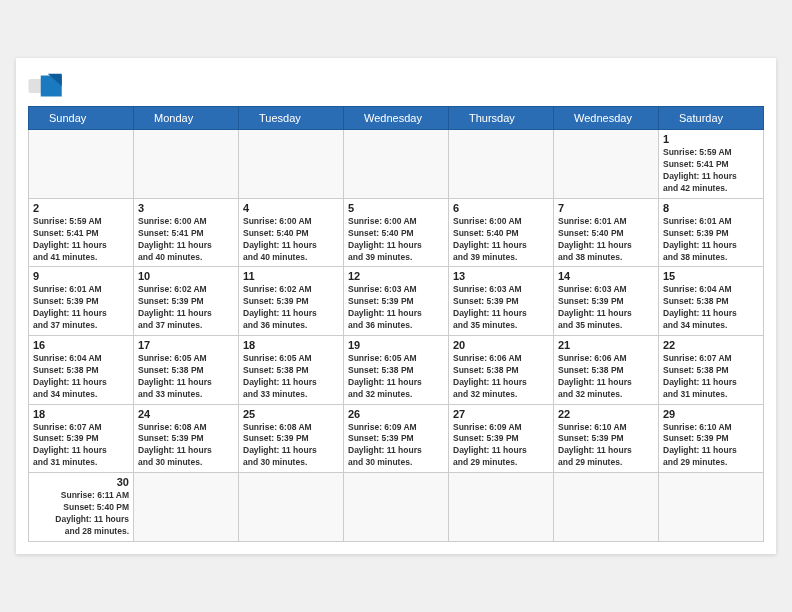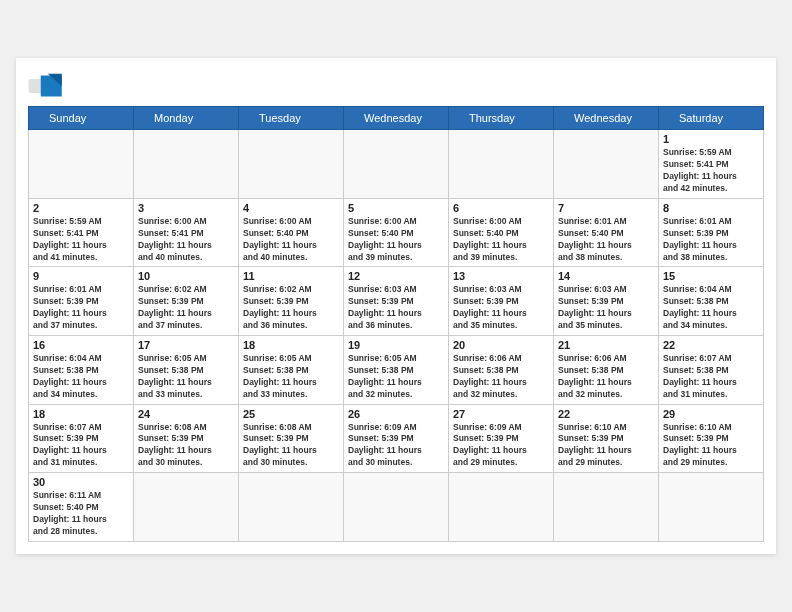--- a/index.html
+++ b/index.html
@@ -85,20 +85,21 @@
       margin-bottom: 2px;
     }
     .day-info {
       font-size: 8.5px;
       color: #333;
       line-height: 1.4;
       font-weight: bold;
     }
     .last-row td {
       border-bottom: 1px solid #ccc;
+      text-align: right;
     }
   </style>
 </head>
 <body>
 
 <div class="calendar-container">
   <div class="header">
     <div class="logo">
       <svg class="logo-icon" viewBox="0 0 40 32" xmlns="http://www.w3.org/2000/svg">
         <rect x="0" y="8" width="18" height="16" rx="2" fill="#e0e0e0"></rect>

